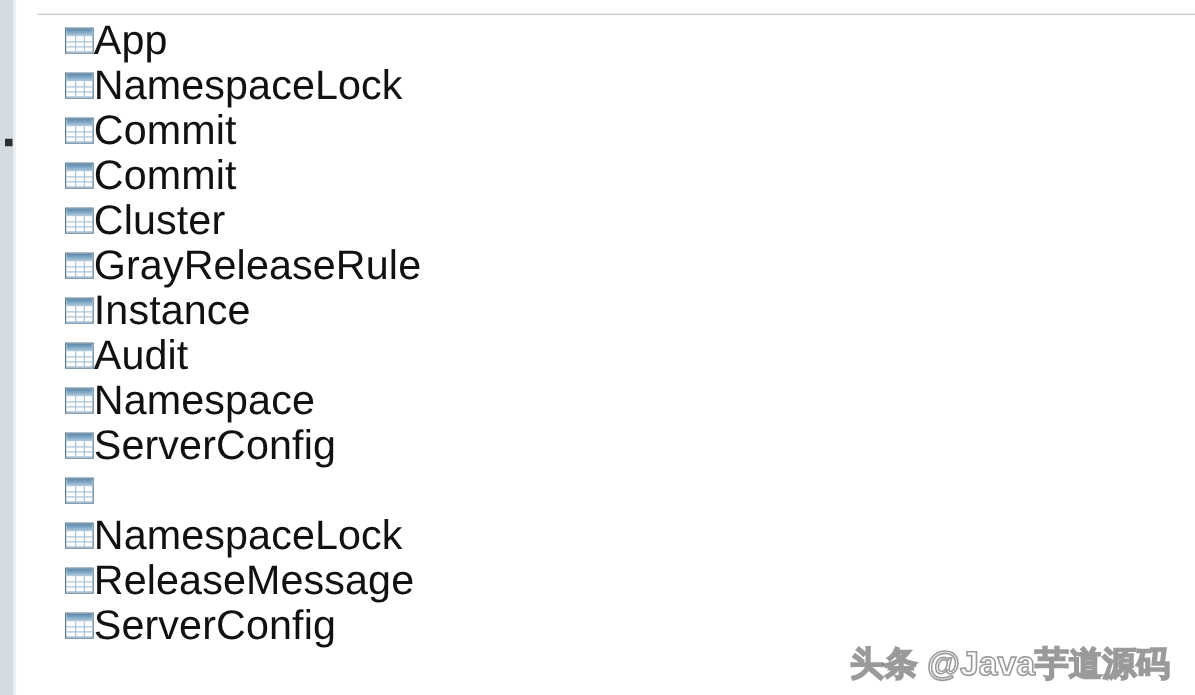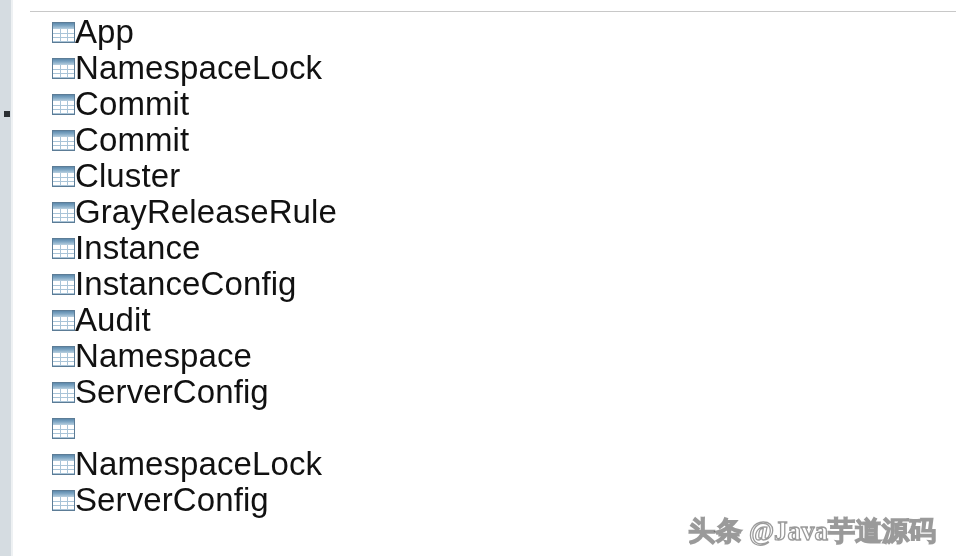--- a/index.html
+++ b/index.html
@@ -133,21 +133,21 @@
     color: rgba(255,255,255,0.0);
     -webkit-text-stroke: 1.3px rgba(40,40,40,0.55);
     text-shadow:
        1px 0 0 rgba(255,255,255,0.85),
       -1px 0 0 rgba(255,255,255,0.85),
        0 1px 0 rgba(255,255,255,0.85),
        0 -1px 0 rgba(255,255,255,0.85);
     white-space: nowrap;
     opacity: 0.85;
     pointer-events: none;
-    font-family: Liberation Serif, serif;
+    font-family: Liberation Sans, sans-serif;
   }
 </style>
 </head>
 <body>
 
 <div id="app-root">
 
   <div class="gutter">
     <div class="gutter-dot"></div>
   </div>
@@ -235,31 +235,20 @@
       </div>
       <div class="table-row">
         <span class="tbl-icon">
           <span class="hdr"></span>
           <span class="vline v1"></span>
           <span class="vline v2"></span>
           <span class="hline h1"></span>
           <span class="hline h2"></span>
           <span class="hline h3"></span>
         </span>
-        <span class="table-label">InstanceConfig</span>
-      </div>
-      <div class="table-row">
-        <span class="tbl-icon">
-          <span class="hdr"></span>
-          <span class="vline v1"></span>
-          <span class="vline v2"></span>
-          <span class="hline h1"></span>
-          <span class="hline h2"></span>
-          <span class="hline h3"></span>
-        </span>
         <span class="table-label">Audit</span>
       </div>
       <div class="table-row">
         <span class="tbl-icon">
           <span class="hdr"></span>
           <span class="vline v1"></span>
           <span class="vline v2"></span>
           <span class="hline h1"></span>
           <span class="hline h2"></span>
           <span class="hline h3"></span>
@@ -300,19 +289,30 @@
       </div>
       <div class="table-row">
         <span class="tbl-icon">
           <span class="hdr"></span>
           <span class="vline v1"></span>
           <span class="vline v2"></span>
           <span class="hline h1"></span>
           <span class="hline h2"></span>
           <span class="hline h3"></span>
         </span>
+        <span class="table-label">ReleaseMessage</span>
+      </div>
+      <div class="table-row">
+        <span class="tbl-icon">
+          <span class="hdr"></span>
+          <span class="vline v1"></span>
+          <span class="vline v2"></span>
+          <span class="hline h1"></span>
+          <span class="hline h2"></span>
+          <span class="hline h3"></span>
+        </span>
         <span class="table-label">ServerConfig</span>
       </div>
     </div>
 
 </div>
 
 <div class="watermark">头条 @Java芋道源码</div>
 
 </body></html>

